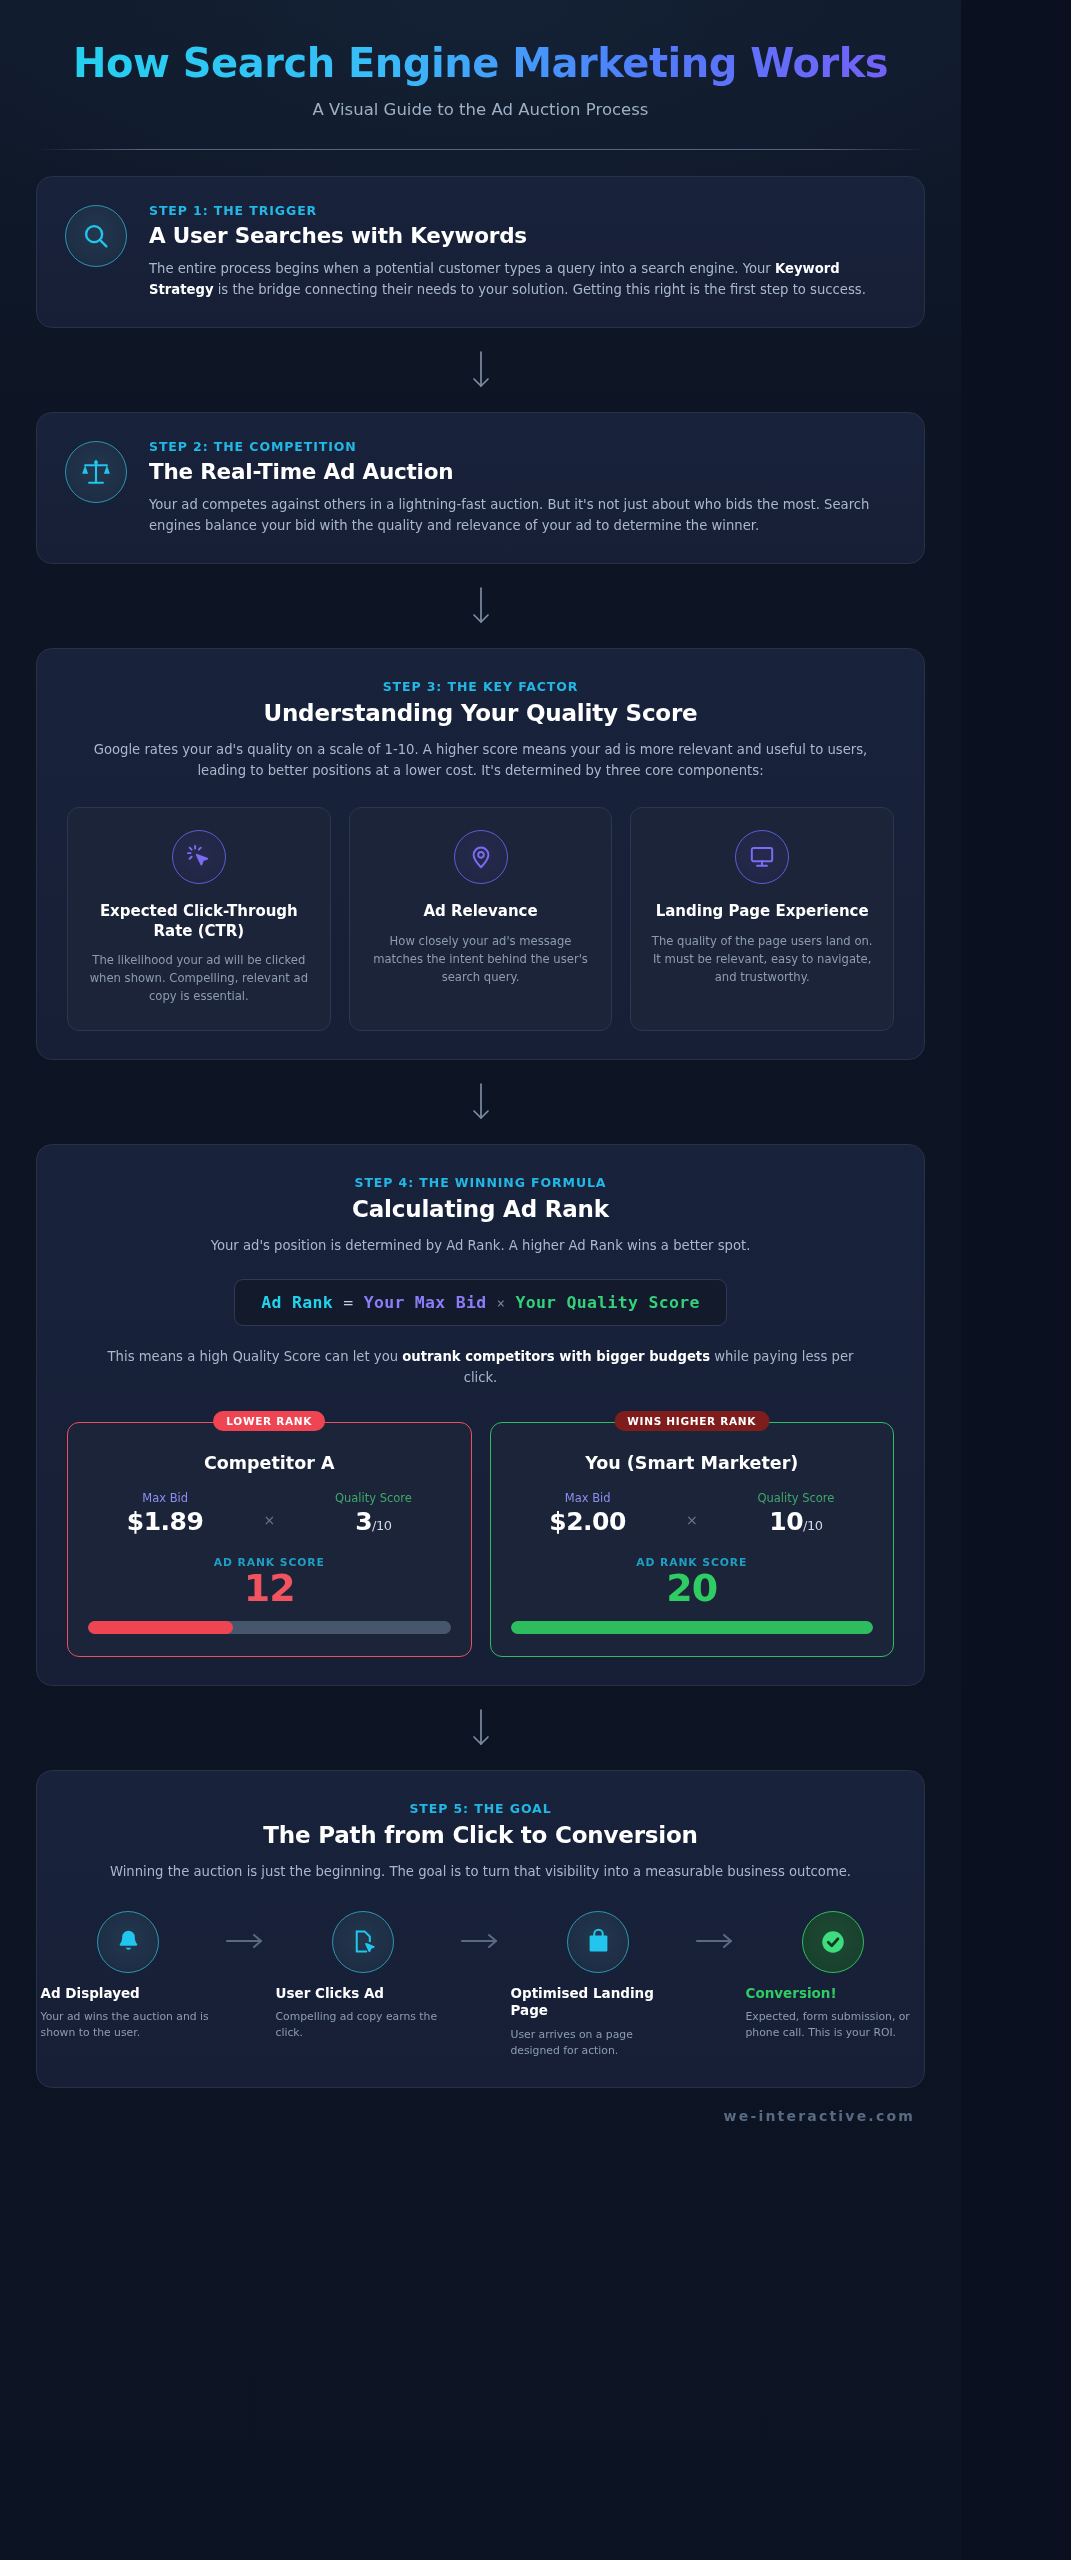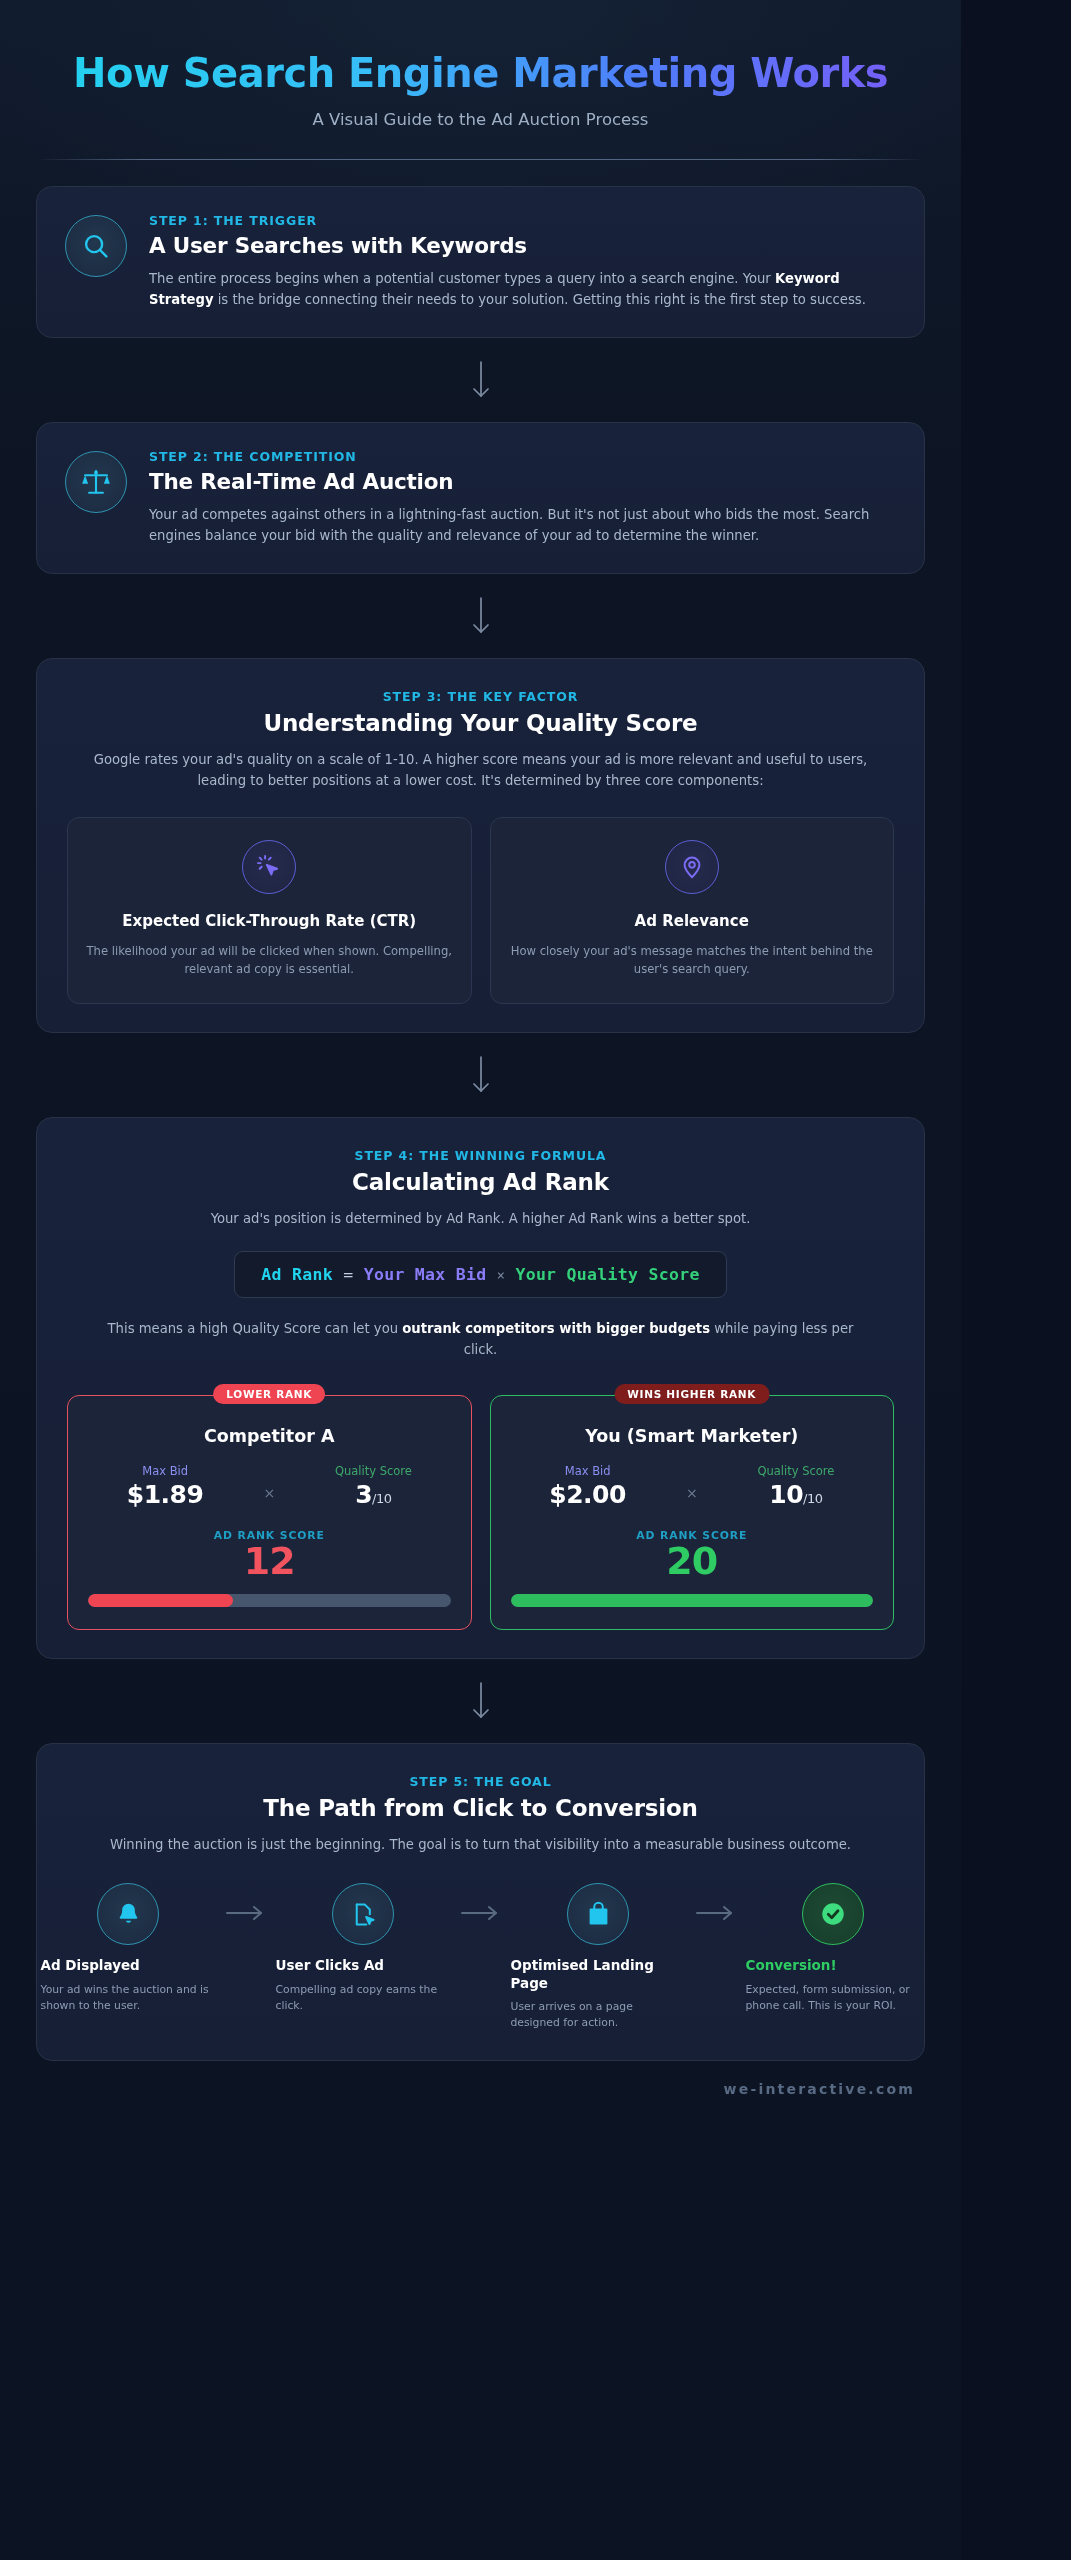--- a/index.html
+++ b/index.html
@@ -11,21 +11,21 @@
     font-family: "DejaVu Sans", "Liberation Sans", sans-serif;
     color: #e8eef8;
     -webkit-font-smoothing: antialiased;
   }
   .page {
     width: 961px;
     min-height: 2560px;
     background:
       radial-gradient(ellipse 900px 420px at 50% 0%, #142134 0%, rgba(20,33,52,0) 70%),
       linear-gradient(180deg, #101a2c 0%, #0d1524 18%, #0c1322 100%);
-    padding: 16px 0 14px 0;
+    padding: 6px 0 14px 0;
     position: relative;
     overflow: hidden;
   }
 
   
   .header { padding: 34px 36px 0; text-align: center; }
   .title {
     font-size: 40px;
     font-weight: 700;
     letter-spacing: -0.5px;
@@ -337,20 +337,31 @@
             <div class="qs-icon">
               <svg width="26" height="26" viewBox="0 0 24 24" fill="none" stroke="#7c6cf5" stroke-width="1.8" stroke-linecap="round" stroke-linejoin="round">
                 <path d="M12 21.5 s6.8-7.2 6.8-11.4 a6.8 6.8 0 1 0 -13.6 0 C5.2 14.3 12 21.5 12 21.5 z"></path>
                 <circle cx="12" cy="10" r="2.6"></circle>
               </svg>
             </div>
             <div class="qs-title">Ad Relevance</div>
             <div class="qs-desc">How closely your ad's message matches the intent behind the user's search query.</div>
           </div>
 
+          <div class="qs-card">
+            <div class="qs-icon">
+              <svg width="26" height="26" viewBox="0 0 24 24" fill="none" stroke="#7c6cf5" stroke-width="1.8" stroke-linecap="round" stroke-linejoin="round">
+                <rect x="2.6" y="3.6" width="18.8" height="12.4" rx="1.8"></rect>
+                <line x1="12" y1="16" x2="12" y2="19.6"></line>
+                <line x1="7.4" y1="20" x2="16.6" y2="20"></line>
+              </svg>
+            </div>
+            <div class="qs-title">Landing Page Experience</div>
+            <div class="qs-desc">The quality of the page users land on. It must be relevant, easy to navigate, and trustworthy.</div>
+          </div>
 
         </div>
       </div>
     </div>
 
     <div class="connector">
       <svg width="22" height="40" viewBox="0 0 22 40" fill="none" stroke="#7e8ca3" stroke-width="1.7" stroke-linecap="round" stroke-linejoin="round">
         <line x1="11" y1="2" x2="11" y2="36"></line>
           <polyline points="4,29 11,36 18,29"></polyline>
       </svg>

